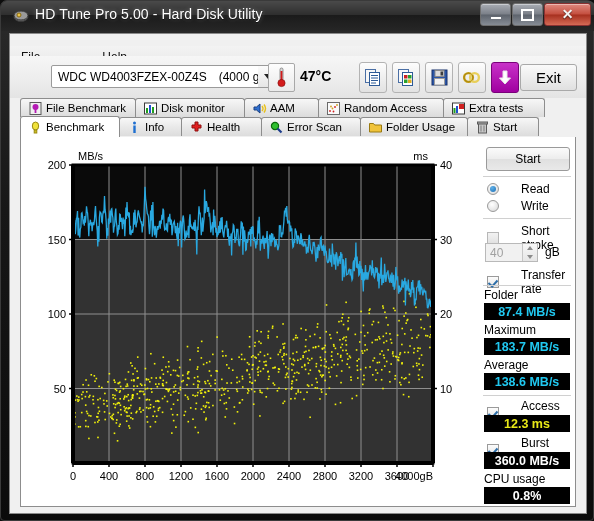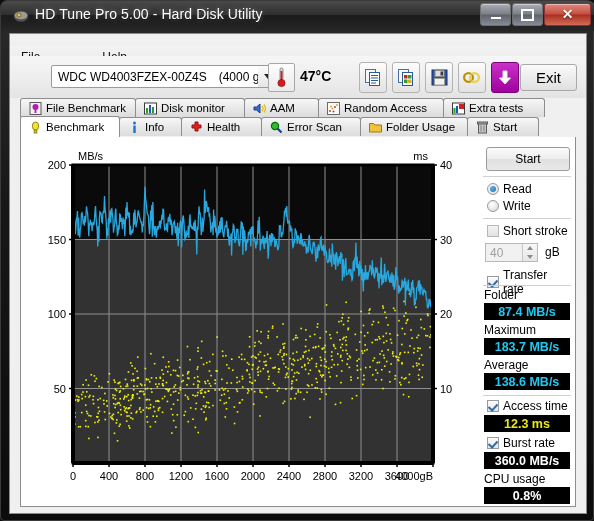--- a/index.html
+++ b/index.html
@@ -141,21 +141,21 @@
   
   .rightpanel{position:absolute;left:462px;top:6px;width:88px;height:355px;}
   .startbtn{
     position:absolute;left:3px;top:4px;width:82px;height:22px;
     border:1px solid #9a9a9a;border-radius:3px;
     background:linear-gradient(180deg,#fbfbfb 0%,#ededed 48%,#e0e0e0 52%,#e9e9e9 100%);
     font-size:12px;color:#000;display:flex;align-items:center;justify-content:center;
   }
   .sep{position:absolute;left:0;width:88px;height:1px;background:#d0d0d0;}
   .radio-row,.check-row{
-    position:absolute;display:flex;align-items:center;gap:4px;font-size:12px;color:#000;
+    position:absolute;display:flex;align-items:center;gap:22px;font-size:12px;color:#000;
   }
   .radio{
     width:12px;height:12px;border-radius:50%;
     background:radial-gradient(circle at 40% 35%,#ffffff 0%,#e7e7e7 60%,#cfcfcf 100%);
     border:1px solid #9a9a9a;box-sizing:border-box;position:relative;flex:0 0 12px;
   }
   .radio.on::after{
     content:"";position:absolute;left:2px;top:2px;width:6px;height:6px;border-radius:50%;
     background:radial-gradient(circle at 35% 30%,#5fb0e8,#1b6fb5);
   }

